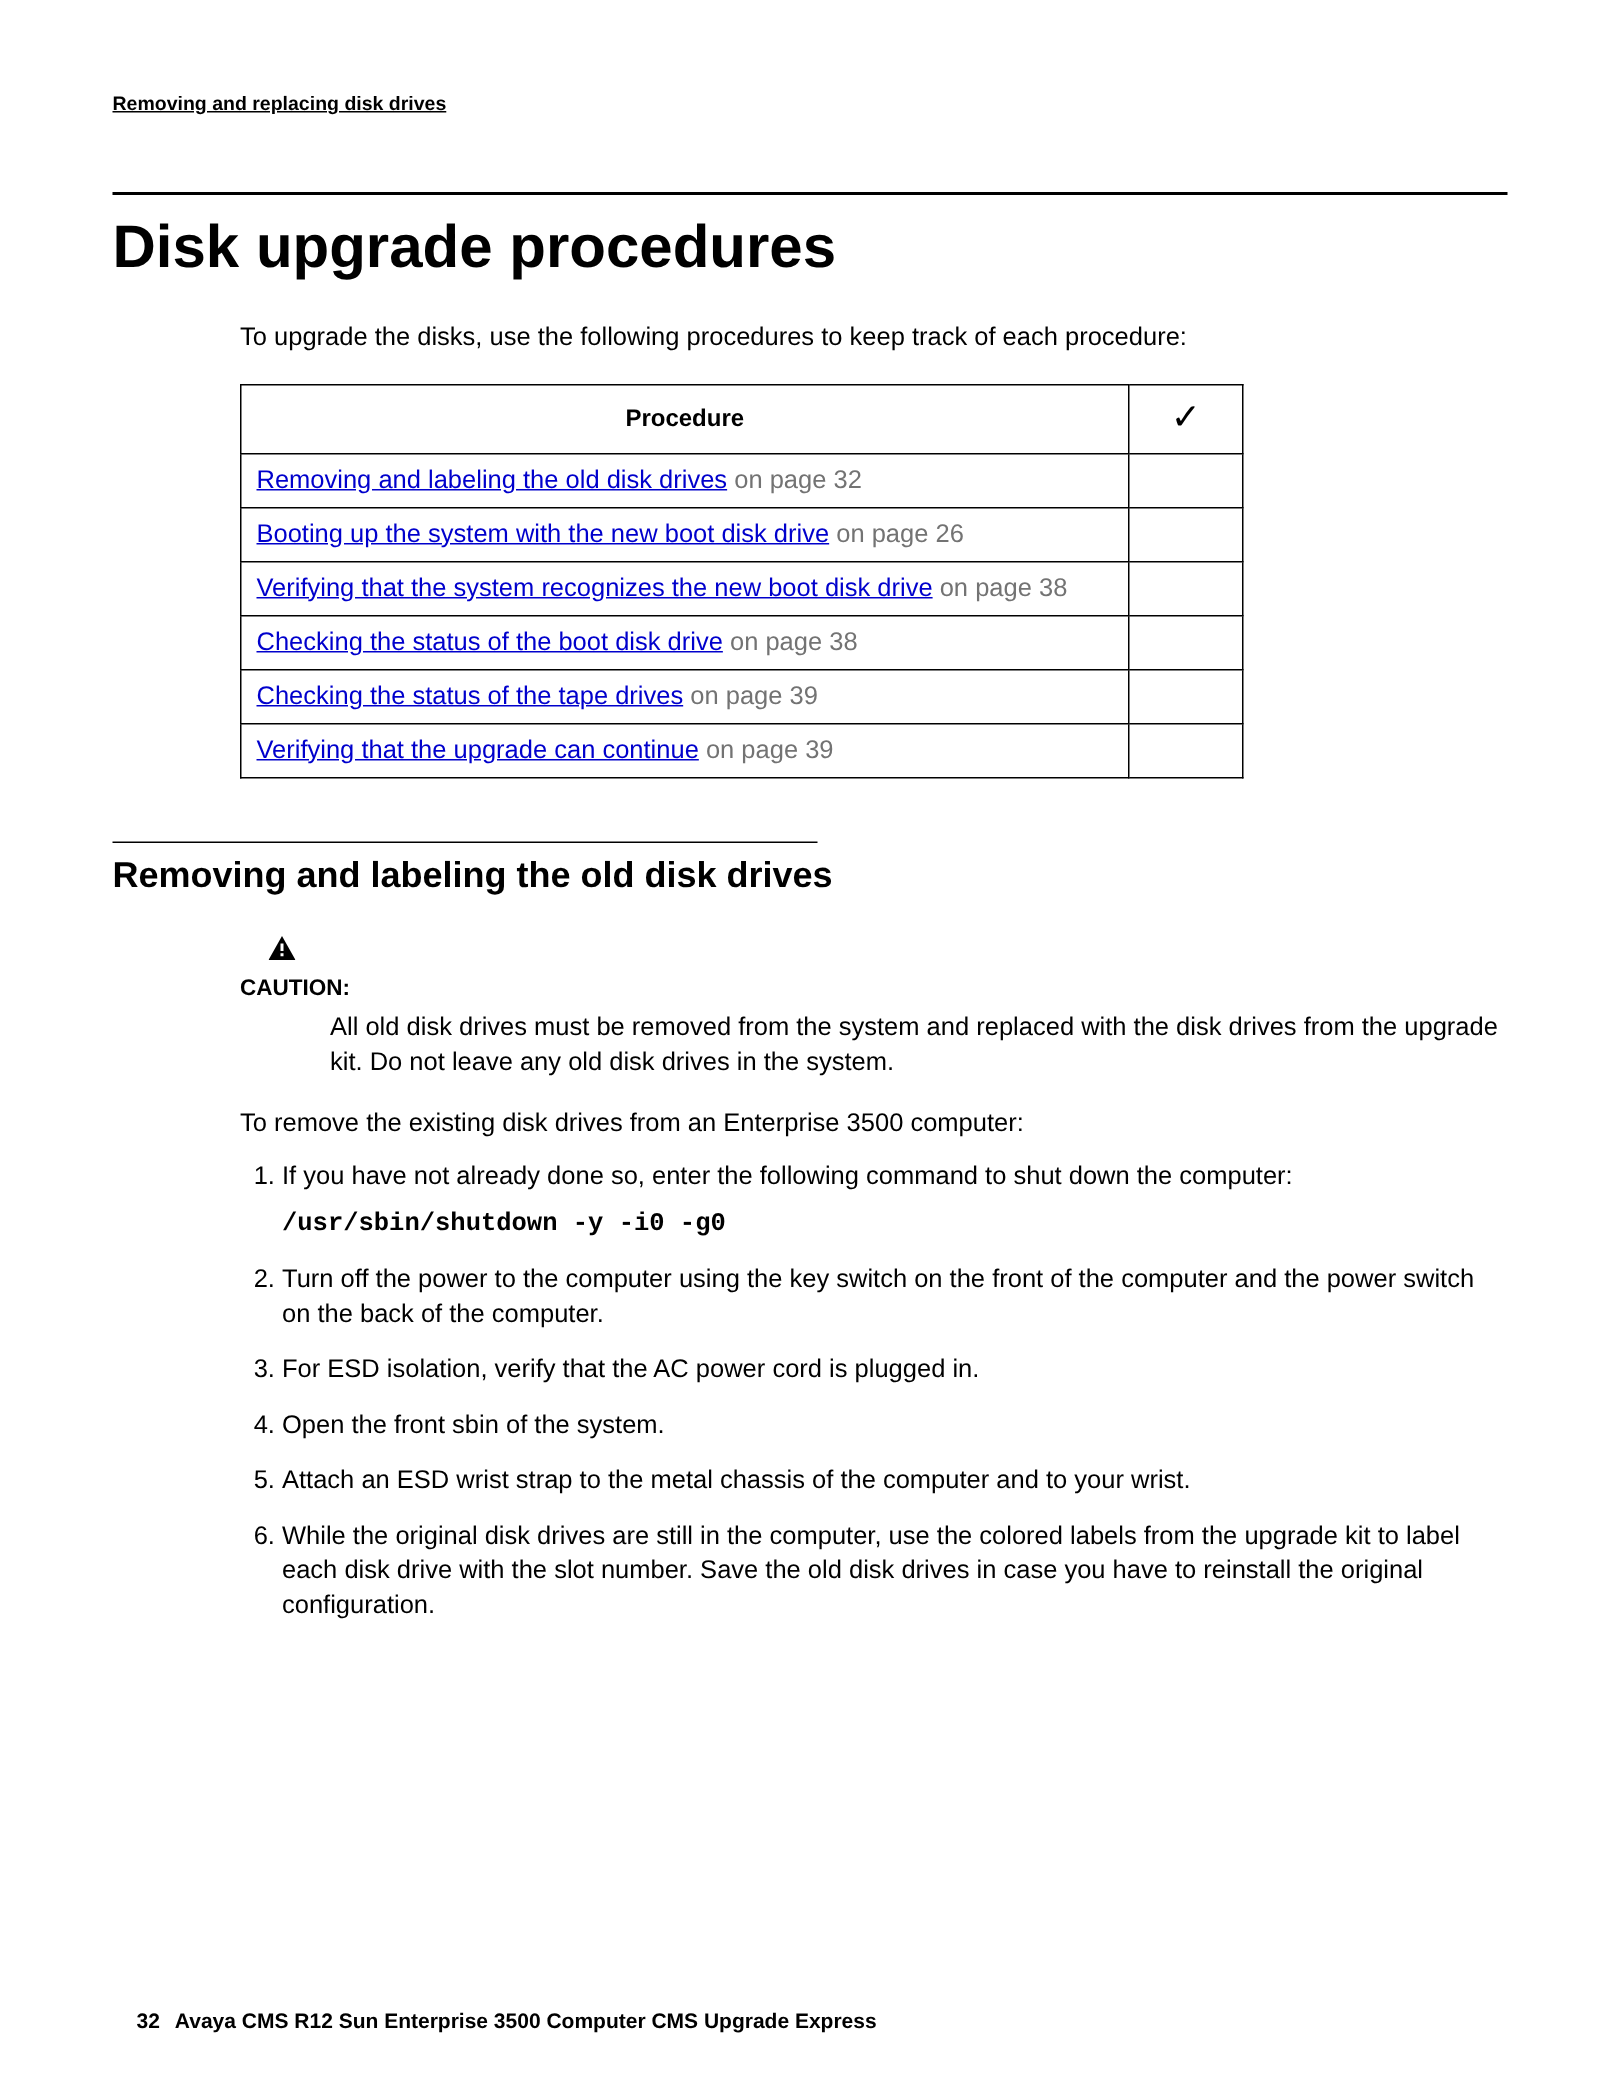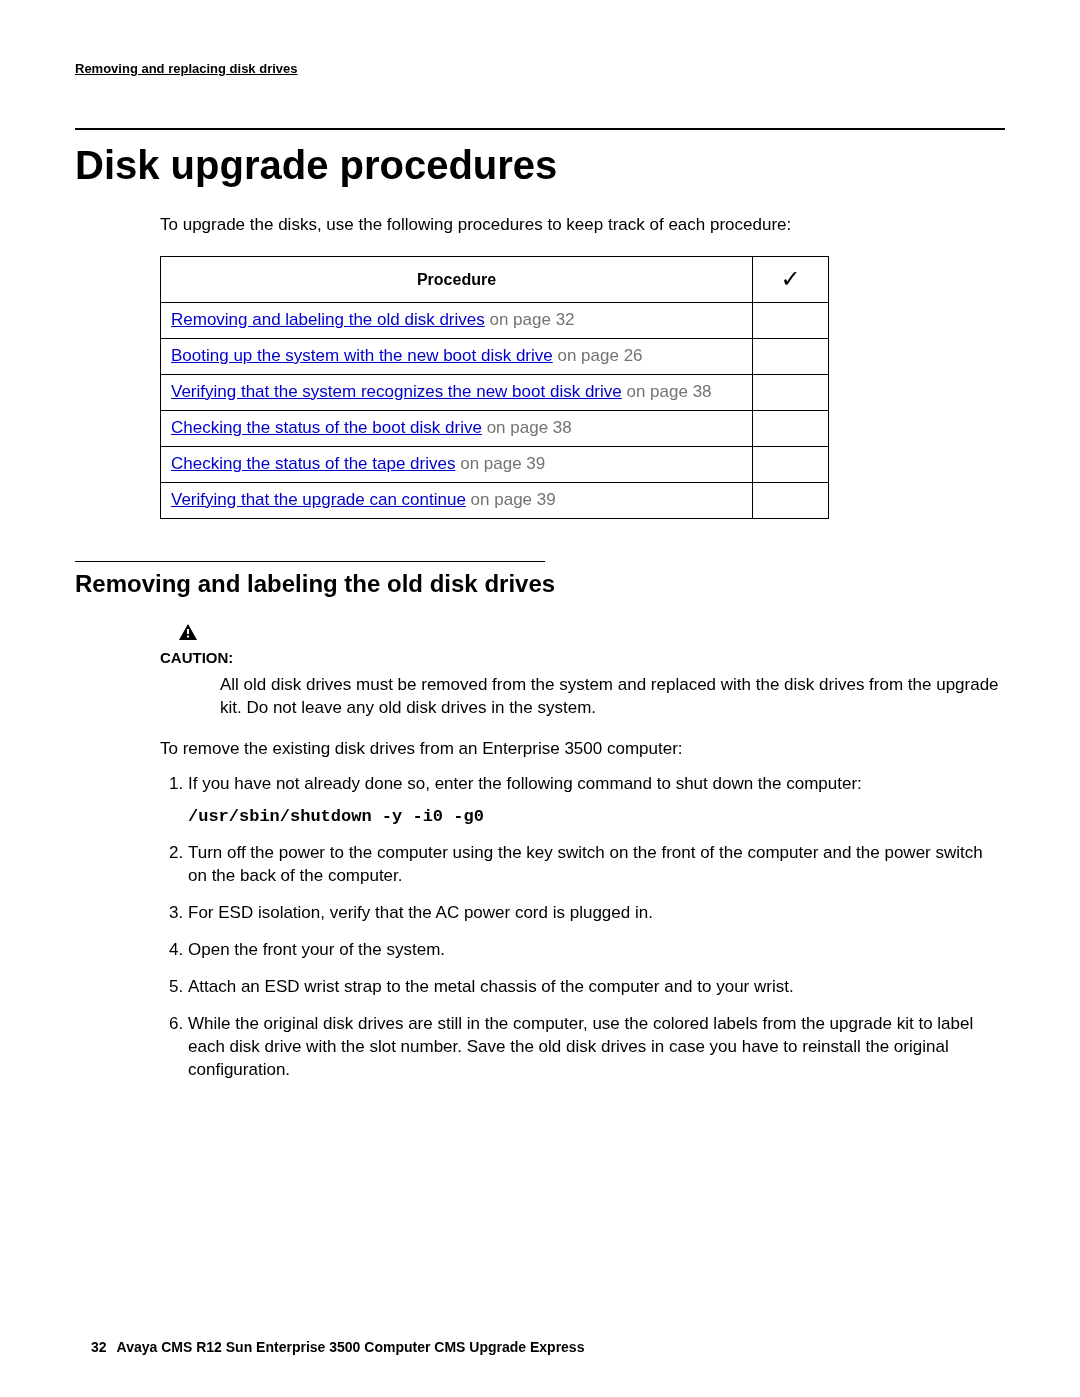--- a/index.html
+++ b/index.html
@@ -201,21 +201,21 @@
 
   <p class="lead-in">To remove the existing disk drives from an Enterprise 3500 computer:</p>
 
   <ol class="steps">
     <li>
       <span>If you have not already done so, enter the following command to shut down the computer:</span>
       <span class="command">/usr/sbin/shutdown -y -i0 -g0</span>
     </li>
     <li>Turn off the power to the computer using the key switch on the front of the computer and the power switch on the back of the computer.</li>
     <li>For ESD isolation, verify that the AC power cord is plugged in.</li>
-    <li>Open the front your of the system.</li>
+    <li>Open the front sbin of the system.</li>
     <li>Attach an ESD wrist strap to the metal chassis of the computer and to your wrist.</li>
     <li>While the original disk drives are still in the computer, use the colored labels from the upgrade kit to label each disk drive with the slot number. Save the old disk drives in case you have to reinstall the original configuration.</li>
   </ol>
 
   <div class="footer">
     <span class="pnum">32</span><span>Avaya CMS R12 Sun Enterprise 3500 Computer CMS Upgrade Express</span>
   </div>
 
 </div>
 

